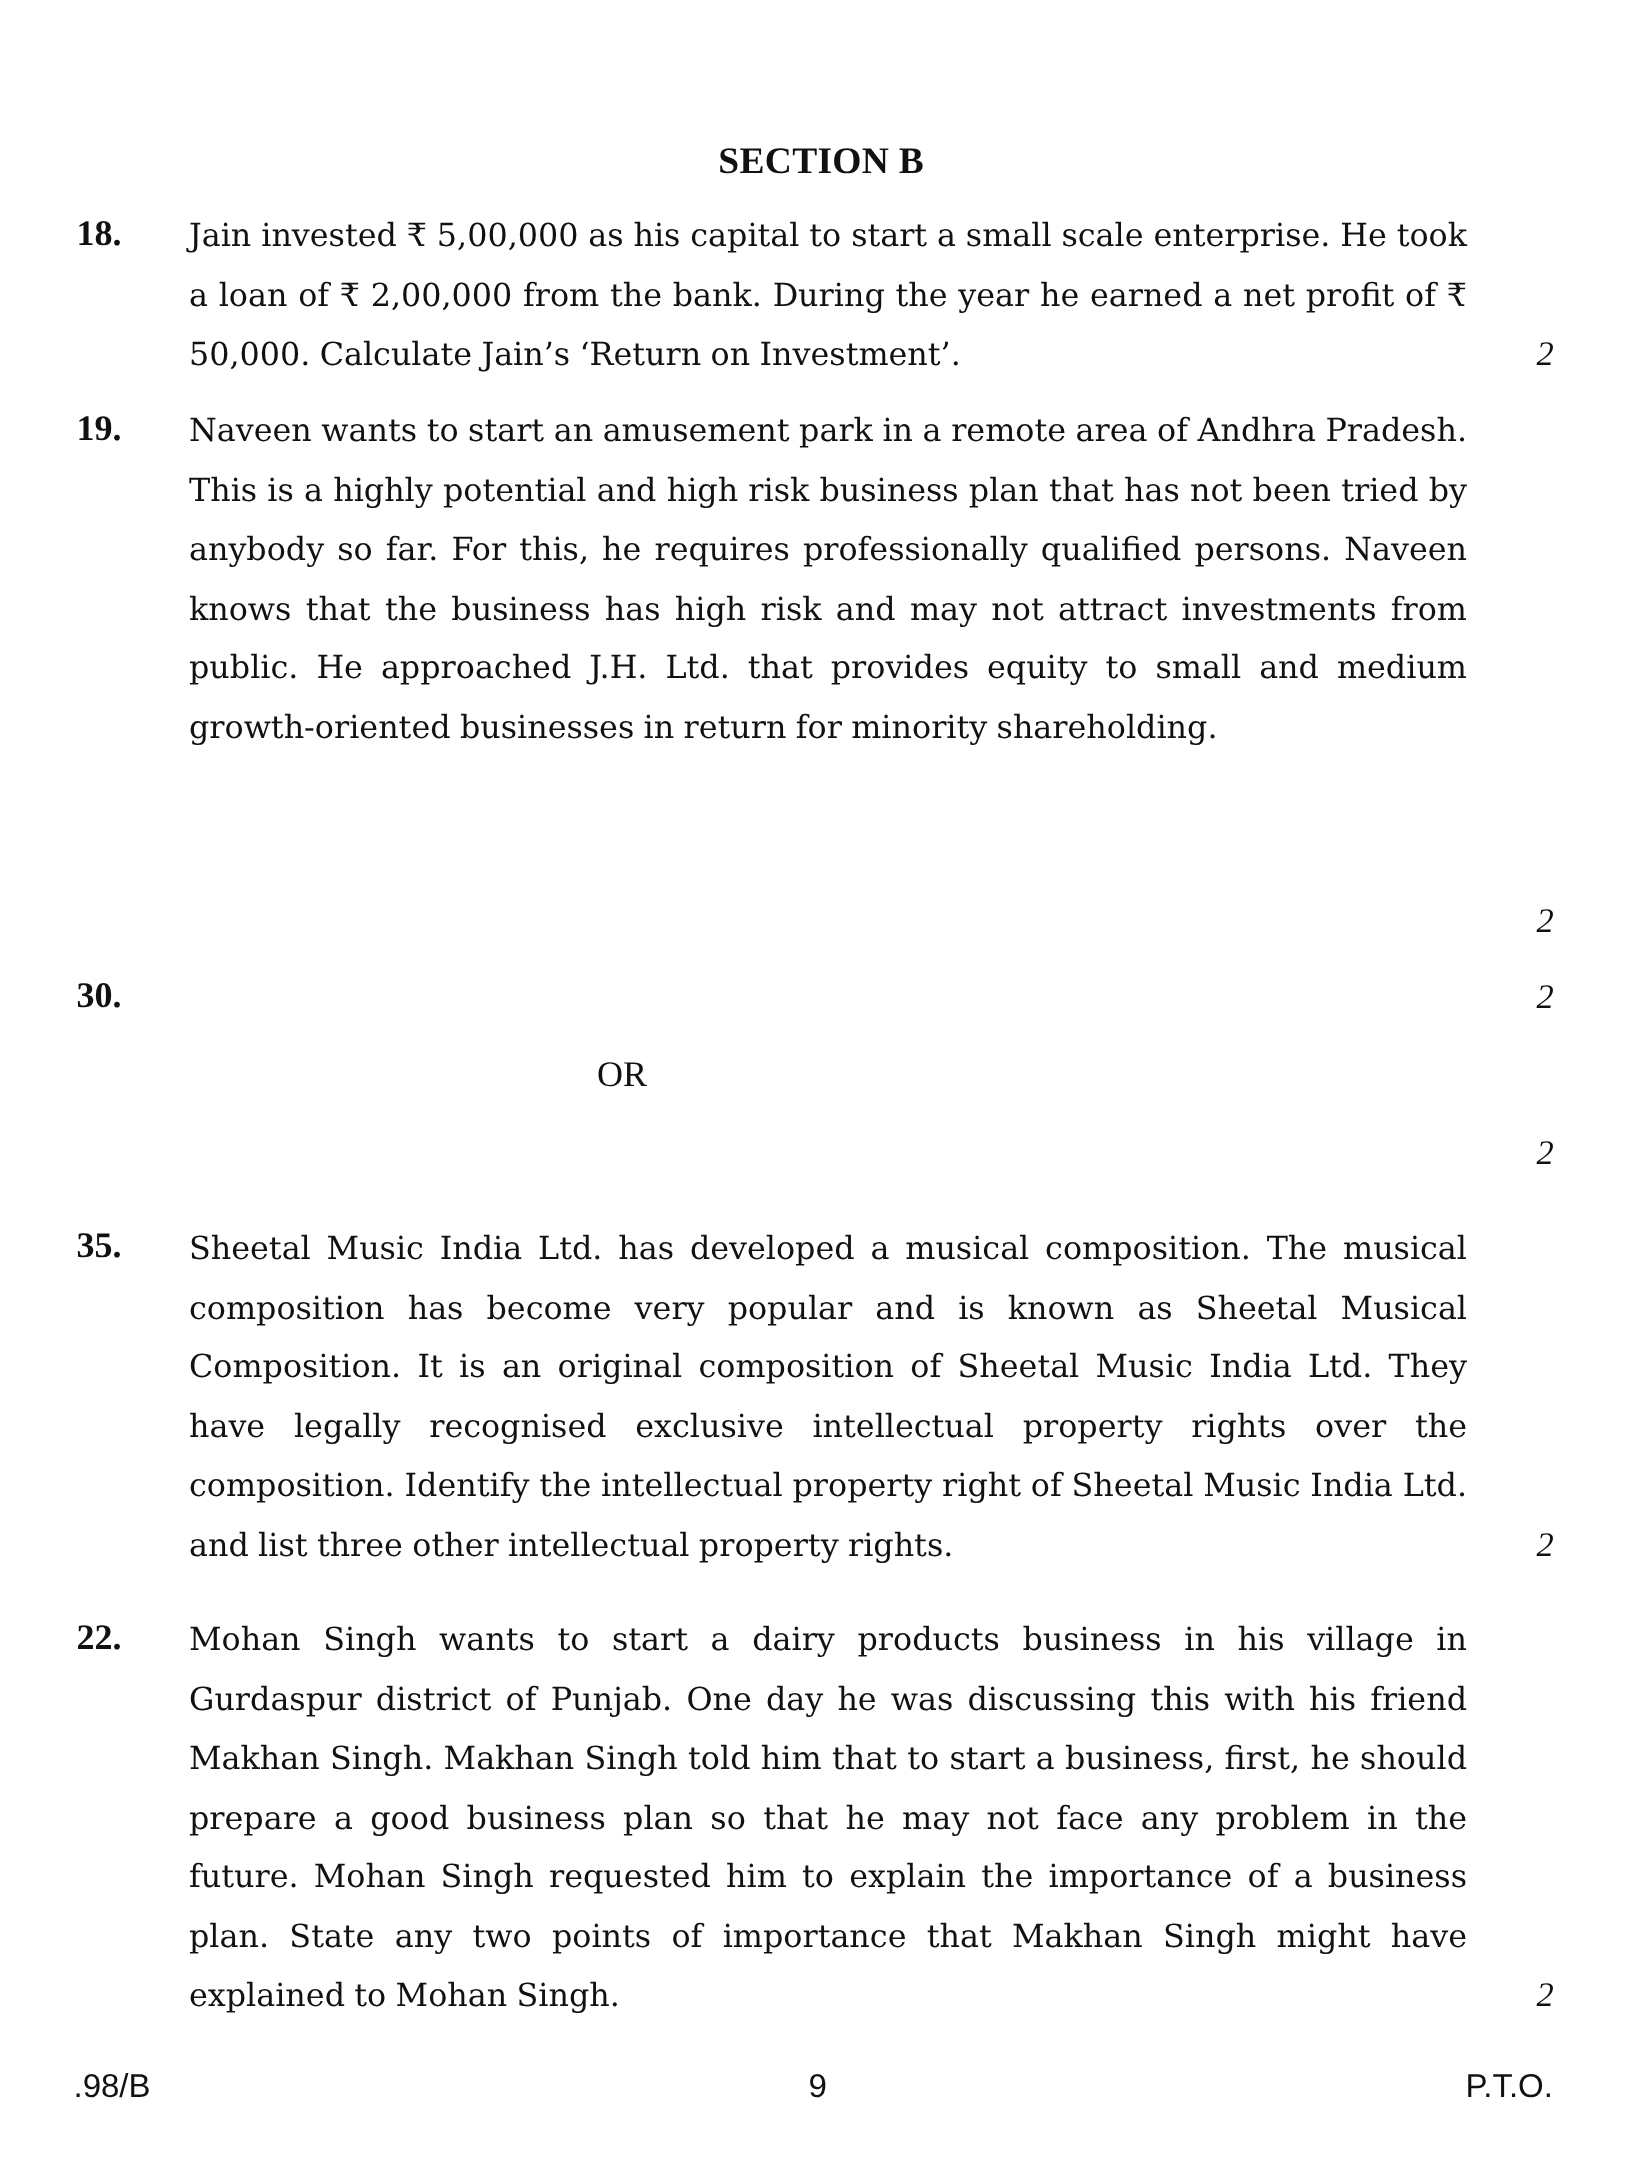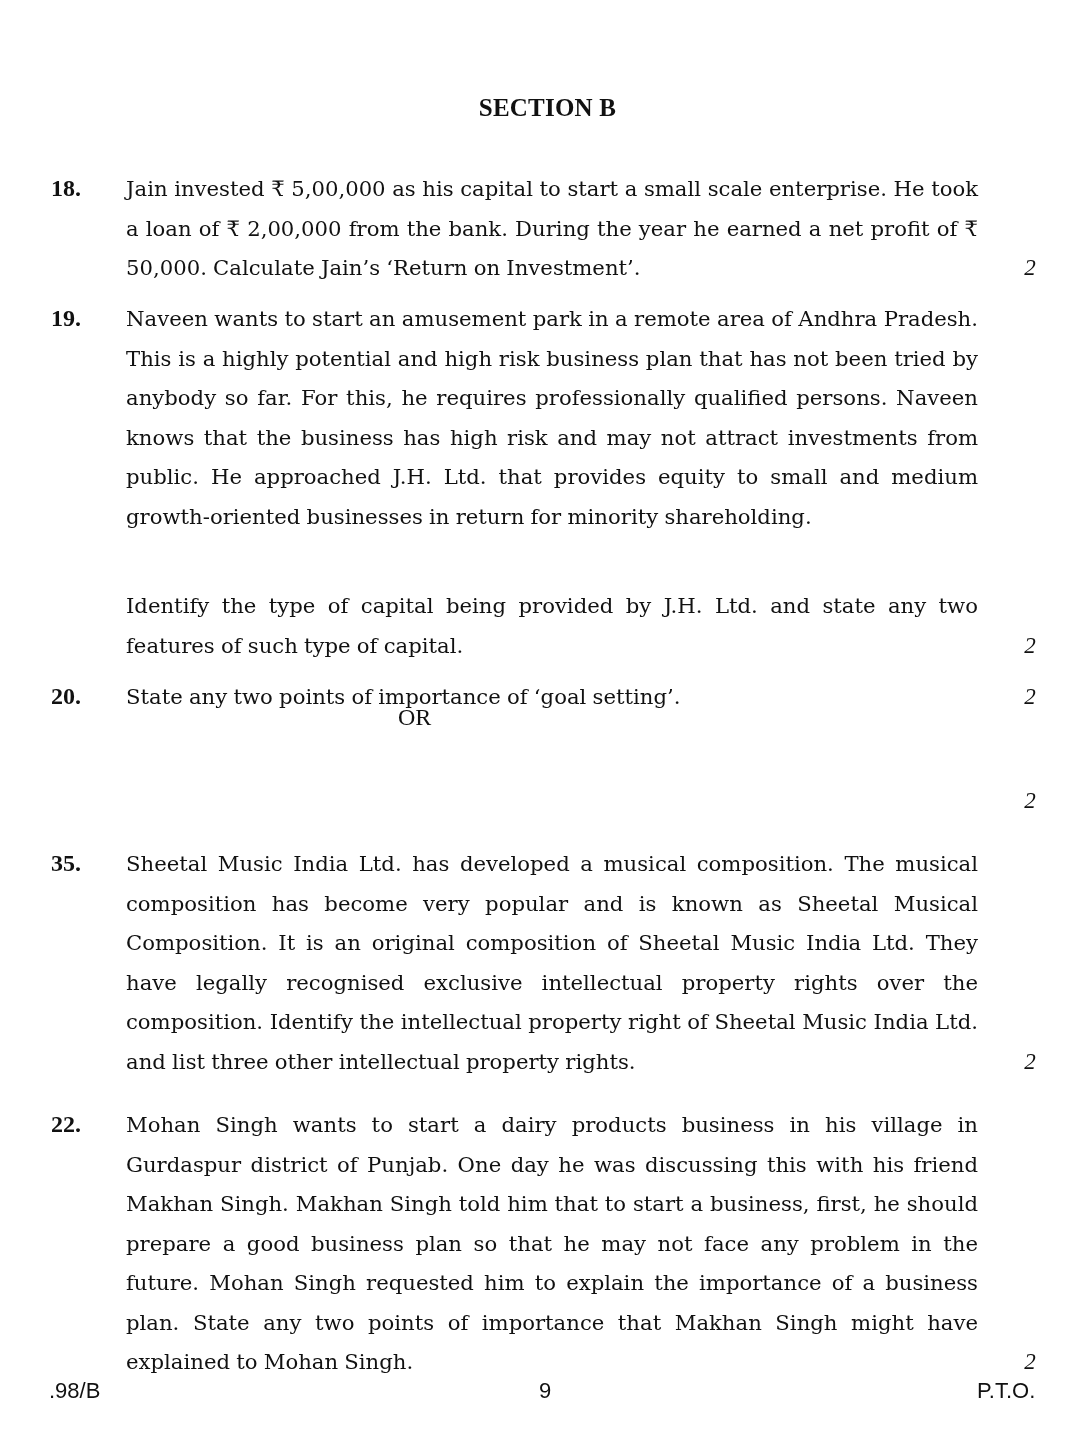--- a/index.html
+++ b/index.html
@@ -30,21 +30,20 @@
       font-family: "Liberation Serif", "DejaVu Serif", serif;
       font-weight: bold;
       font-size: 25px;
       letter-spacing: 0.2px;
       line-height: 30px;
     }
     .question {
       position: absolute;
       left: 0;
       width: 1091px;
-      margin-top: 32px;
     }
     .qnum {
       position: absolute;
       left: 51px;
       top: 0;
       font-family: "Liberation Serif", "DejaVu Serif", serif;
       font-weight: bold;
       font-size: 24px;
       line-height: 39.5px;
     }
@@ -99,27 +98,25 @@
 
   <div class="question" style="top:137px; height:120px;">
     <div class="qnum">18.</div>
     <div class="qtext">Jain invested ₹ 5,00,000 as his capital to start a small scale enterprise. He took a loan of ₹ 2,00,000 from the bank. During the year he earned a net profit of ₹ 50,000. Calculate Jain’s ‘Return on Investment’.</div>
     <div class="marks" style="top:79px;">2</div>
   </div>
 
   <div class="question" style="top:267px; height:370px;">
     <div class="qnum">19.</div>
     <div class="qtext">Naveen wants to start an amusement park in a remote area of Andhra Pradesh. This is a highly potential and high risk business plan that has not been tried by anybody so far. For this, he requires professionally qualified persons. Naveen knows that the business has high risk and may not attract investments from public. He approached J.H. Ltd. that provides equity to small and medium growth-oriented businesses in return for minority shareholding.</div>
-    <div class="qtext" style="top:287px;">Identify the type of capital being provided by J.H. Ltd. and state any two features of such type of capital.</div>
     <div class="marks" style="top:327px;">2</div>
   </div>
 
   <div class="question" style="top:645px; height:40px;">
-    <div class="qnum">20.</div>
-    <div class="qtext">State any two points of importance of ‘goal setting’.</div>
+    <div class="qnum">30.</div>
     <div class="marks" style="top:0px;">2</div>
   </div>
 
   <div class="or-label">OR</div>
 
   <div class="question" style="top:749px; height:40px;">
     <div class="marks" style="top:0px;">2</div>
   </div>
 
   <div class="question" style="top:812px; height:240px;">

